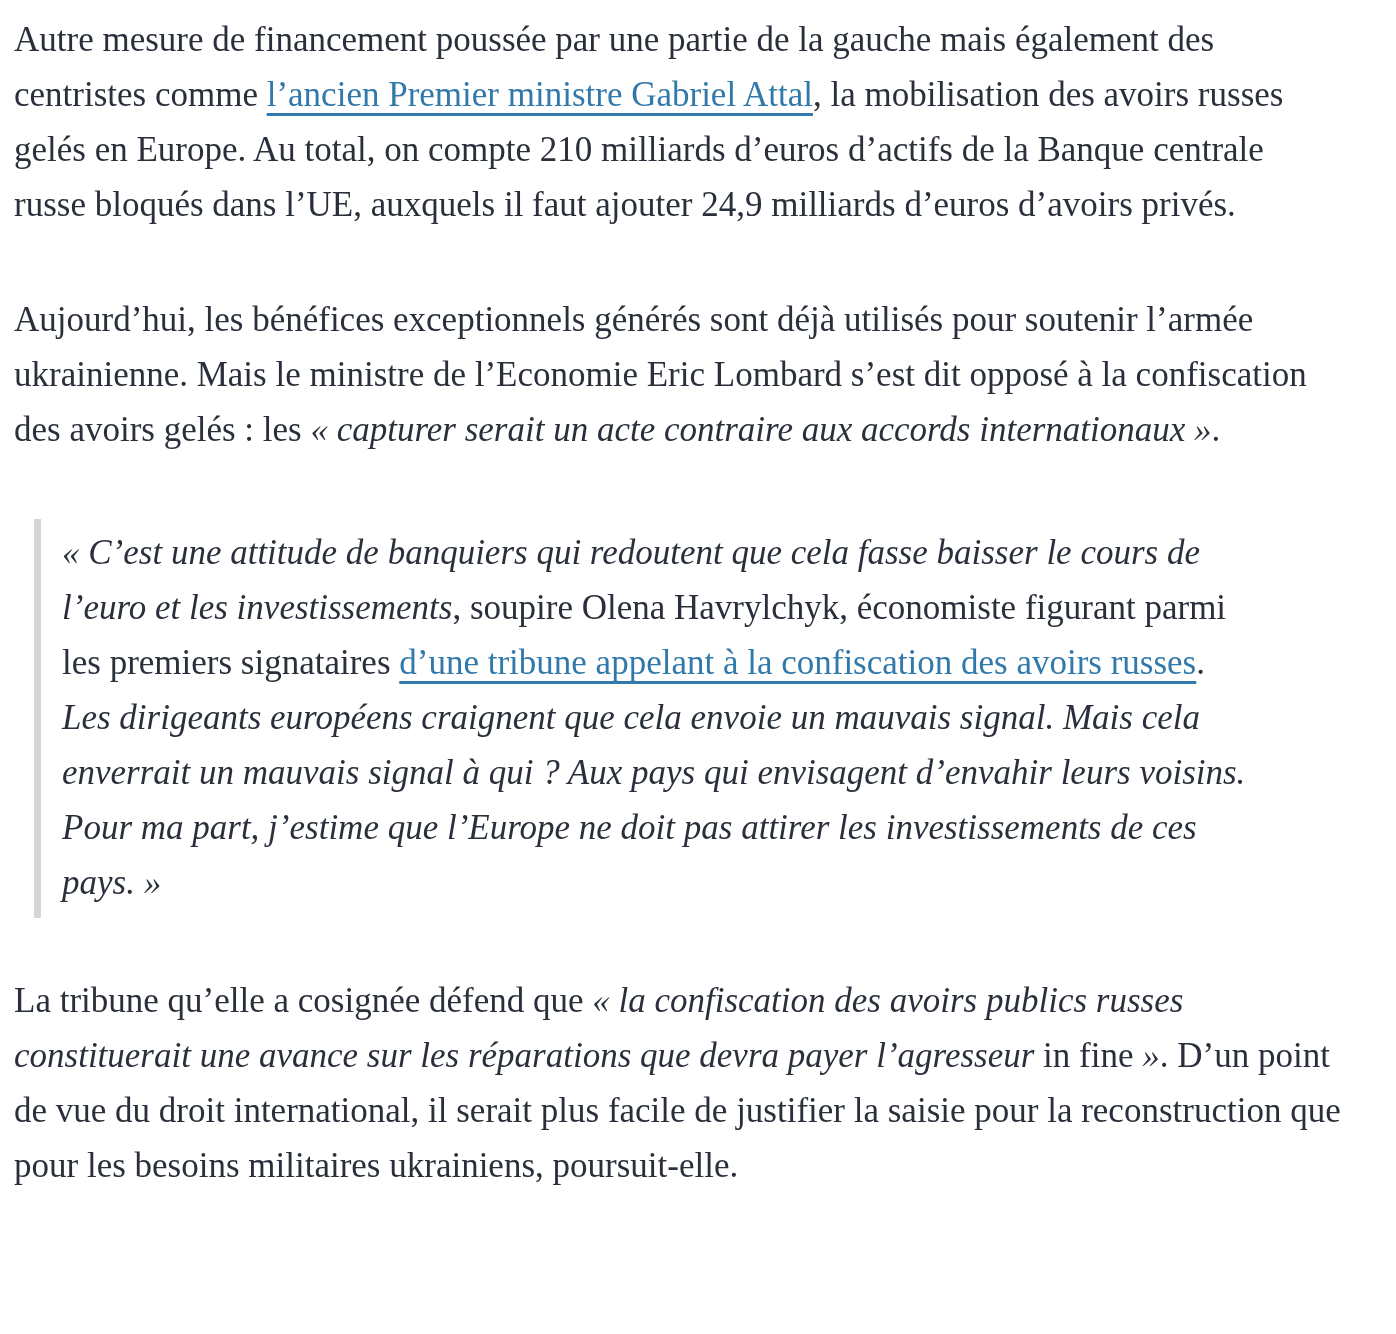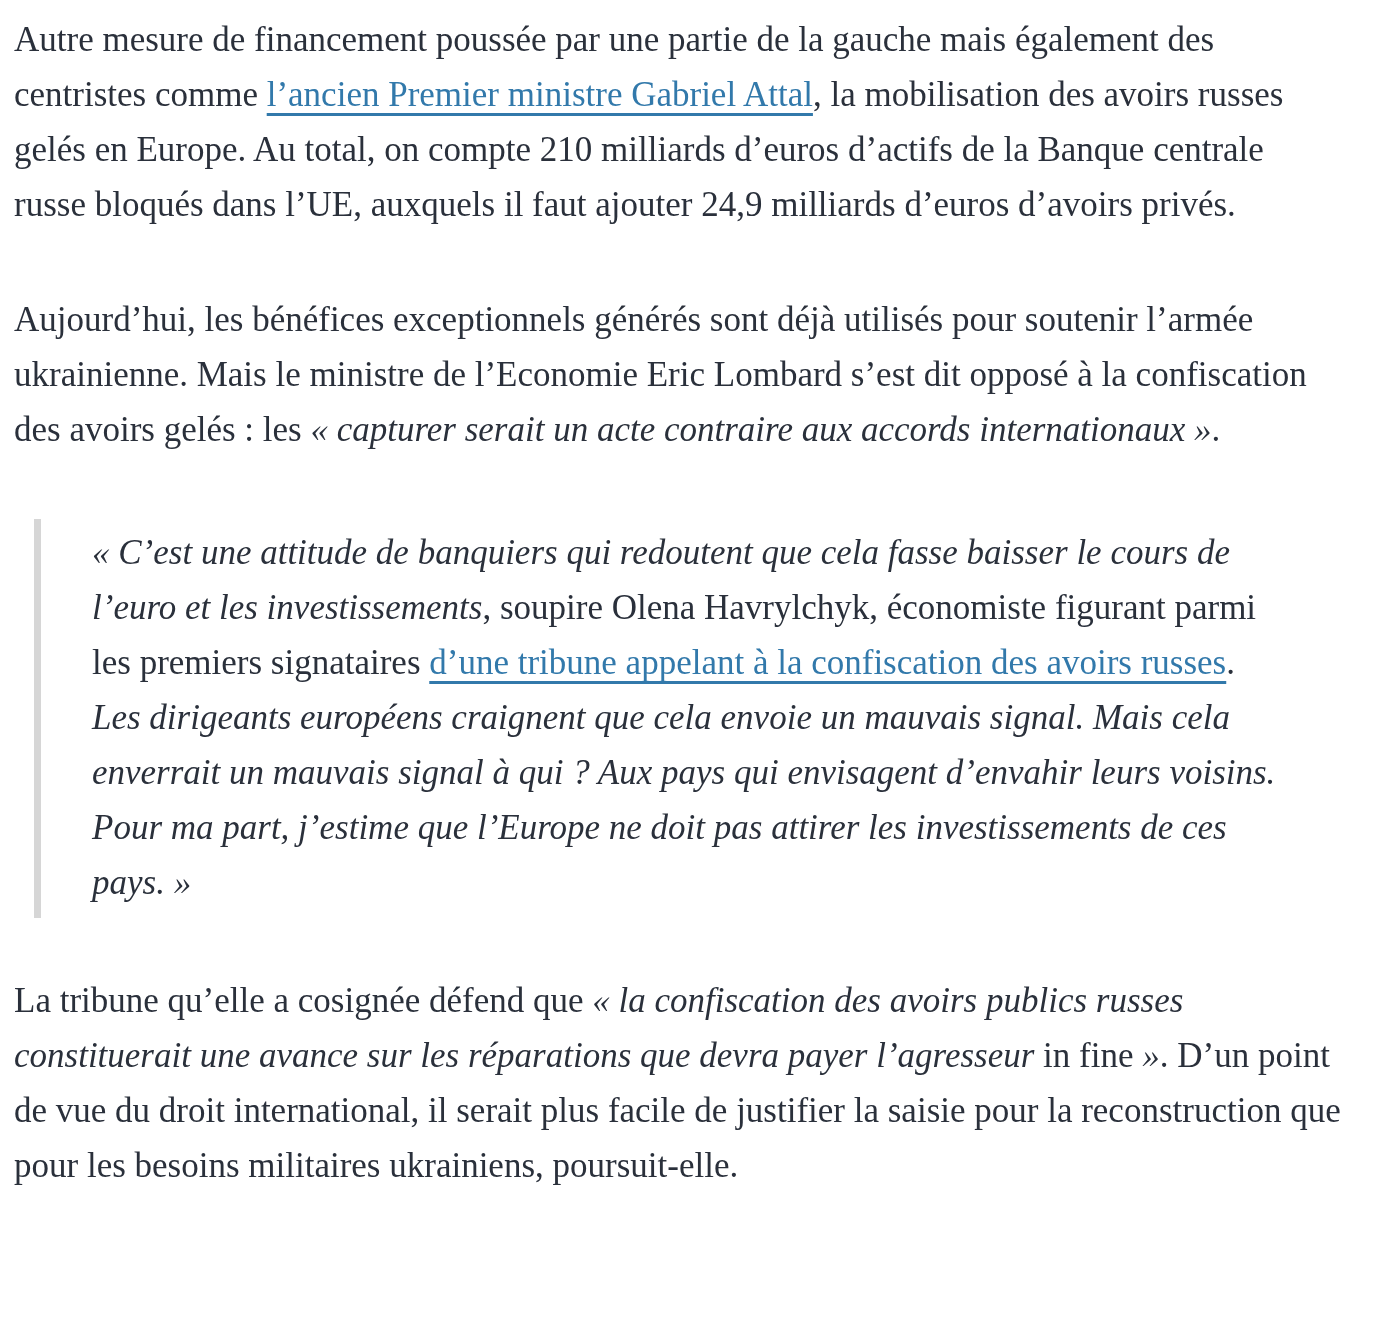--- a/index.html
+++ b/index.html
@@ -22,21 +22,21 @@
     overflow:hidden;
   }
   .para{
     margin:0 0 60px 0;
     max-width:1336px;
   }
   .para:last-child{margin-bottom:16px;}
   blockquote.pull-quote{
     margin:62px 0 55px 20px;
     border-left:7px solid var(--quote-border);
-    padding:6px 0 8px 51px;
+    padding:6px 0 8px 21px;
     max-width:1190px;
   }
   a.article-link{
     color:var(--link-color);
     text-decoration:underline;
     text-decoration-thickness:2.5px;
     text-underline-offset:7px;
     text-decoration-color:var(--link-color);
     cursor:pointer;
     font-style:normal;

